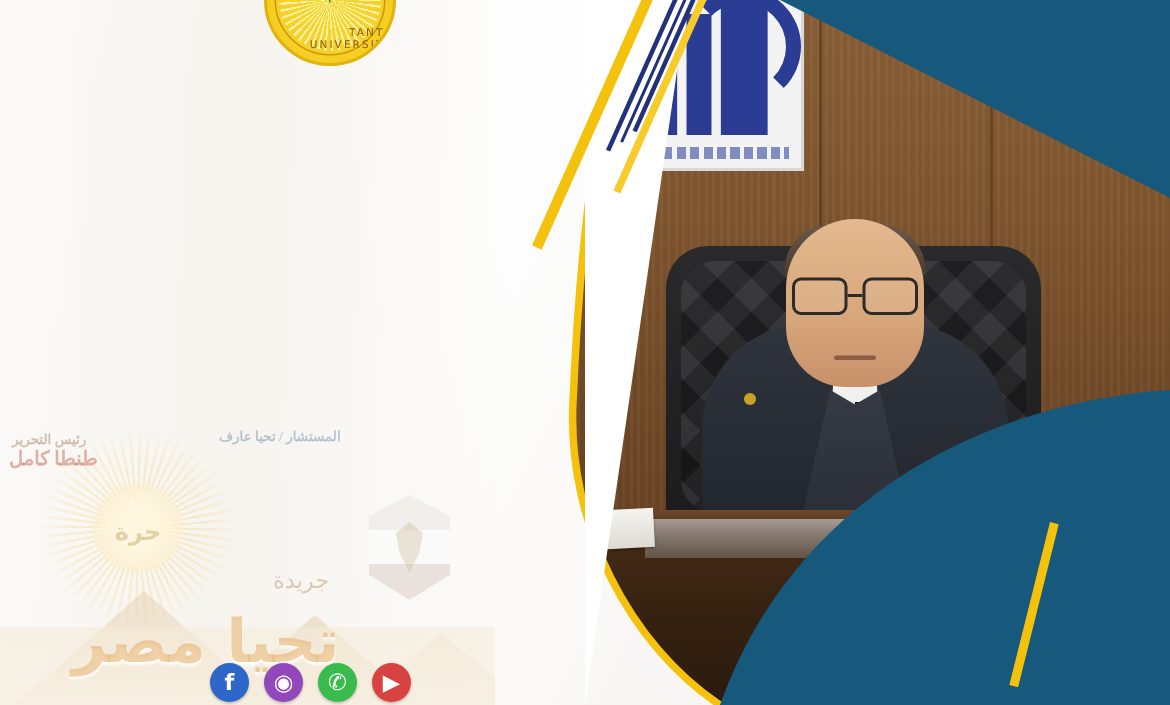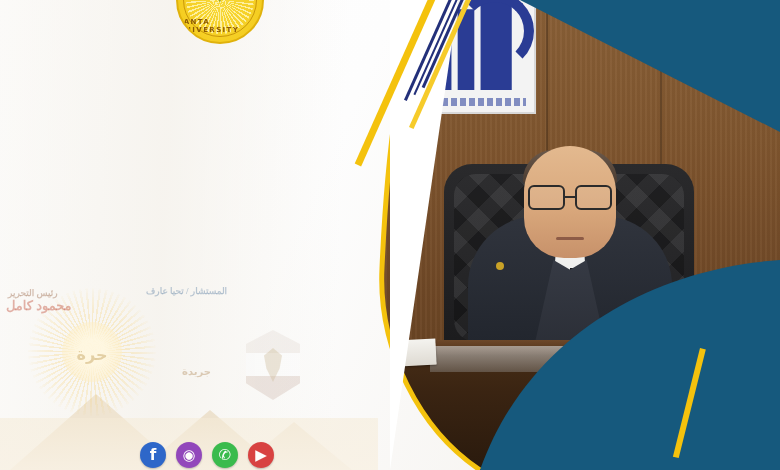--- a/index.html
+++ b/index.html
@@ -35,21 +35,20 @@
   }
 
   
   .watermark-zone {
     position: absolute;
     left: 0;
     bottom: 0;
     width: 330px;
     height: 190px;
     overflow: hidden;
-    padding-left: 48px;
   }
   .sun {
     position: absolute;
     left: 28px;
     bottom: 54px;
     width: 128px;
     height: 128px;
     border-radius: 50%;
     background:
       repeating-conic-gradient(from 0deg,
@@ -103,23 +102,23 @@
     font-size: 42px;
     font-weight: 700;
     letter-spacing: -1px;
     color: rgba(226,206,176,0.55);
     -webkit-text-stroke: 1px rgba(214,188,150,0.5);
     line-height: 1;
   }
   .paper-word {
     position: absolute;
     left: 182px;
-    top: 366px;
-    font-size: 10px;
-    font-weight: 700;
+    top: 378px;
+    font-size: 15px;
+    font-weight: 400;
     color: rgba(198,172,138,0.6);
   }
   
   .emblem {
     position: absolute;
     left: 246px;
     top: 330px;
     width: 54px;
     height: 70px;
     background: linear-gradient(180deg,
@@ -199,23 +198,23 @@
   .seal-ring {
     position: absolute;
     inset: 5px;
     border-radius: 50%;
     border: 1.5px solid #C9960A;
   }
   .seal-text {
     position: absolute;
     left: 0; right: 0;
     bottom: 8px;
-    text-align: left;
+    text-align: right;
     font-size: 7px;
-    font-weight: 700;
+    font-weight: 400;
     letter-spacing: 1.4px;
     color: #8C5A06;
     direction: ltr;
   }
   .seal-plant {
     position: absolute;
     left: 50%;
     top: 40%;
     transform: translate(-50%,-50%);
     width: 18px; height: 20px;
@@ -589,20 +588,21 @@
     <div class="sun"></div>
     <div class="sun-core"></div>
     <div class="sun-word">حرة</div>
   </div>
 
   <div class="paper-word">جريدة</div>
   <div class="emblem">
     <div class="emblem-inner"></div>
   </div>
 
+  <div class="long-live">تحيا مصر</div>
 
   <div class="social-row">
     <div class="social-chip sc-facebook">f</div>
     <div class="social-chip sc-instagram">◉</div>
     <div class="social-chip sc-whatsapp">✆</div>
     <div class="social-chip sc-youtube">▶</div>
   </div>
 
   <div class="seal">
     <div class="seal-rays"></div>
@@ -613,21 +613,21 @@
 
   <div class="headline">
     <div class="h-script">صدور القرار الجمهوري</div>
     <div class="h-bold">بتعيين الدكتور السيد العجوز</div>
     <div class="h-bold">نائبا لرئيس جامعة طنطا</div>
     <div class="h-script-bottom">لشئون التعليم والطلاب</div>
   </div>
 
   <div class="wm wm-adviser-role">المستشار / تحيا عارف</div>
   <div class="wm wm-editor-role">رئيس التحرير</div>
-  <div class="wm wm-editor-name">محمود كامل</div>
+  <div class="wm wm-editor-name">طنطا كامل</div>
 
   <div class="photo-wrap">
     <div class="photo-clip">
       <div class="wall"></div>
       <div class="wall-grain"></div>
       <div class="wall-panel" style="left:186px"></div>
       <div class="wall-panel" style="left:300px"></div>
 
       <div class="logo-board">
         <div class="logo-glyph"></div>

